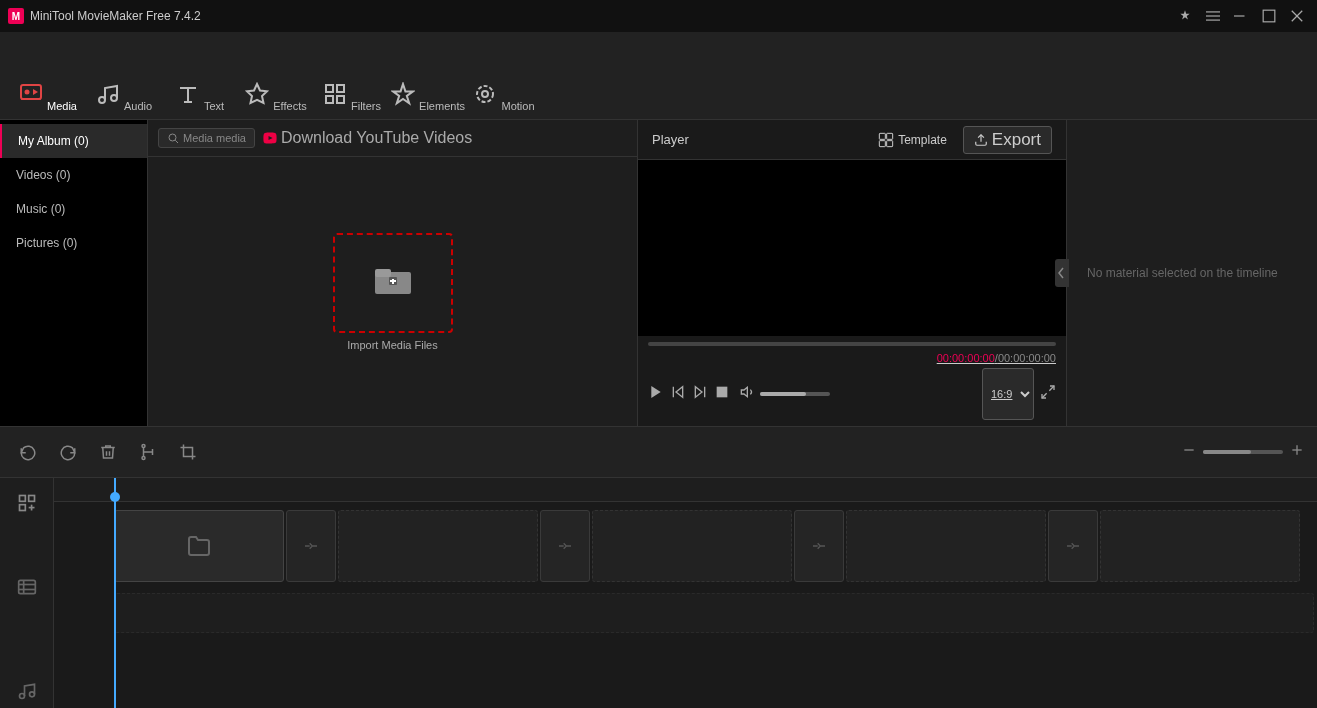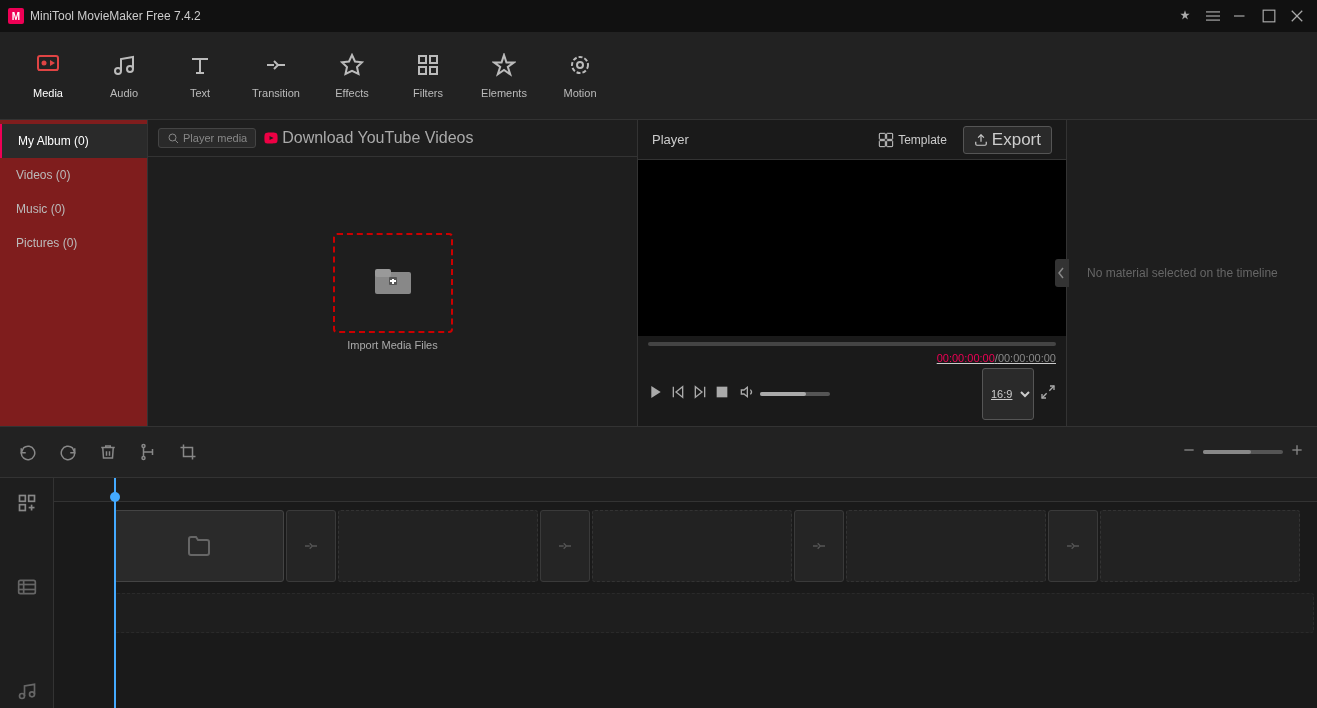--- a/index.html
+++ b/index.html
@@ -25,22 +25,22 @@
       background: #222;
       height: 88px;
       display: flex;
       align-items: center;
       padding: 0 12px;
       border-bottom: 1px solid #333;
       gap: 4px;
     }
     .toolbar-item {
       display: flex;
-      flex-direction: column;
-      align-items: center;
+      flex-direction: row;
+      align-items: flex-end;
       justify-content: center;
       width: 72px;
       height: 72px;
       cursor: pointer;
       border-radius: 4px;
       gap: 4px;
       color: #bbb;
     }
     .toolbar-item.active { color: #fff; }
     .toolbar-item .icon { font-size: 22px; }
@@ -51,21 +51,21 @@
     #main {
       display: flex;
       height: calc(708px - 32px - 88px - 52px - 230px);
       
       height: 306px;
     }
 
     
     #sidebar {
       width: 148px;
-      background: #7f1d1d;
+      background: #000000;
       border-right: 1px solid #333;
       padding-top: 4px;
     }
     .sidebar-item {
       padding: 10px 16px;
       cursor: pointer;
       color: #bbb;
       font-size: 12px;
     }
     .sidebar-item.active { color: #fff; background: #2a2a2a; border-left: 2px solid #e05; }
@@ -441,28 +441,20 @@
 
   <div class="toolbar-item">
     <span class="icon">
       <svg width="24" height="24" viewBox="0 0 24 24" fill="none" stroke="#bbb" stroke-width="2">
           <path d="M4 6h16M12 6v14M8 20h8"></path>
         </svg>
     </span>
     <span class="label">Text</span>
   </div>
 
-  <div class="toolbar-item">
-    <span class="icon">
-      <svg width="24" height="24" viewBox="0 0 24 24" fill="none" stroke="#bbb" stroke-width="2">
-          <path d="M3 12h7M14 12h7M10 8l4 4-4 4"></path>
-        </svg>
-    </span>
-    <span class="label">Transition</span>
-  </div>
 
   <div class="toolbar-item">
     <span class="icon">
       <svg width="24" height="24" viewBox="0 0 24 24" fill="none" stroke="#bbb" stroke-width="2">
           <polygon points="12,2 15,8.5 22,9.3 17,14 18.5,21 12,17.8 5.5,21 7,14 2,9.3 9,8.5"></polygon>
         </svg>
     </span>
     <span class="label">Effects</span>
   </div>
 
@@ -515,21 +507,21 @@
     </div>
   </div>
 
   <div id="media-panel">
     <div id="media-toolbar">
       <div id="search-media">
         <svg width="12" height="12" viewBox="0 0 24 24" fill="none" stroke="#888" stroke-width="2">
             <circle cx="11" cy="11" r="7"></circle>
             <line x1="16.5" y1="16.5" x2="22" y2="22"></line>
           </svg>
-        <span>Player media</span>
+        <span>Media media</span>
       </div>
       <div id="download-yt">
         <svg width="14" height="14" viewBox="0 0 24 24" fill="#e04">
             <path d="M23 7s-.3-2-1.2-2.8c-1.1-1.2-2.4-1.2-3-1.3C16.5 2.7 12 2.7 12 2.7s-4.5 0-6.8.2c-.6.1-1.9.1-3 1.3C1.3 5 1 7 1 7S.7 9.1.7 11.2v2c0 2.1.3 4.2.3 4.2s.3 2 1.2 2.8c1.1 1.2 2.6 1.1 3.3 1.2C7.3 21.5 12 21.5 12 21.5s4.5 0 6.8-.3c.6-.1 1.9-.1 3-1.3.9-.8 1.2-2.8 1.2-2.8s.3-2.1.3-4.2v-2C23.3 9.1 23 7 23 7zm-13.5 8.5V8.5l7 3.5-7 3.5z"></path>
           </svg>
         <span>Download YouTube Videos</span>
       </div>
     </div>
     <div id="media-content">
       <div id="import-box">

